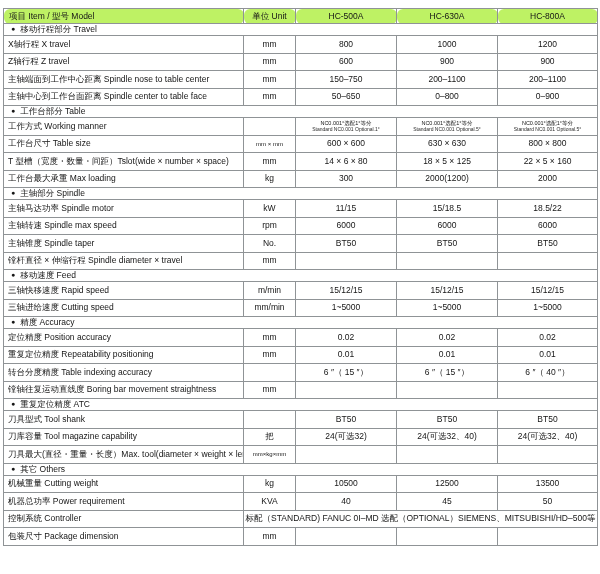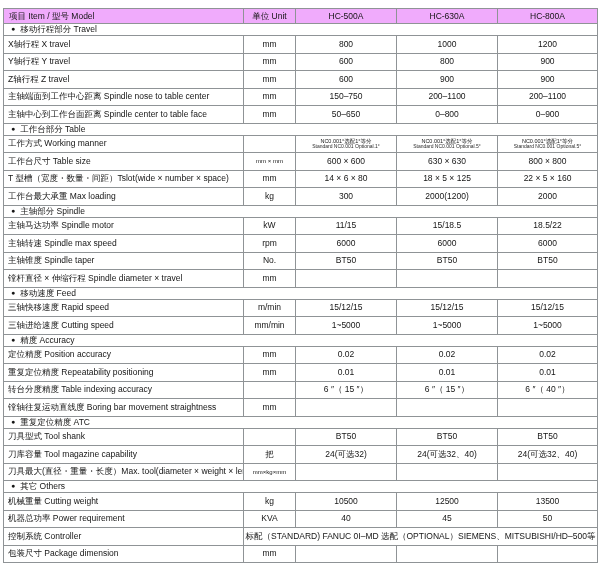--- a/index.html
+++ b/index.html
@@ -14,21 +14,21 @@
     font-size:8.5px;line-height:1.05;
   }
   col.c-item{width:240px;}
   col.c-unit{width:52px;}
   col.c-m{width:101px;}
   col.c-m3{width:100px;}
   th,td{
     border:1px solid #8f9396;padding:0;margin:0;overflow:hidden;
     white-space:nowrap;font-weight:normal;vertical-align:middle;
   }
-  thead th{height:14px;background:#f0abfc;text-align:center;}
+  thead th{height:14px;background:#bef264;text-align:center;border-radius:6px;}
   thead th.h-item{text-align:left;padding-left:5px;}
   tr.section td{
     height:11px;text-align:left;padding-left:7px;background:#ffffff;
   }
   tr.section .bullet{font-size:7px;margin-right:5px;position:relative;top:-1px;}
   tr.data td{height:16.5px;text-align:center;}
   tr.data td.lbl{text-align:left;padding-left:4px;margin-top:45px;}
   td.unit-sm{font-size:6px;}
   td.val-2l{line-height:1.15;}
   .v2-cn{font-size:5.5px;}
@@ -62,27 +62,20 @@
           <td colspan="5"><span class="bullet">●</span><span>移动行程部分  Travel</span></td>
         </tr>
         <tr class="data">
           <td class="lbl">X轴行程  X travel</td>
           <td>mm</td>
           <td>800</td>
           <td>1000</td>
           <td>1200</td>
         </tr>
         <tr class="data">
-          <td class="lbl">Y轴行程  Y travel</td>
-          <td>mm</td>
-          <td>600</td>
-          <td>800</td>
-          <td>900</td>
-        </tr>
-        <tr class="data">
           <td class="lbl">Z轴行程  Z travel</td>
           <td>mm</td>
           <td>600</td>
           <td>900</td>
           <td>900</td>
         </tr>
         <tr class="data">
           <td class="lbl">主轴端面到工作中心距离  Spindle nose to table center</td>
           <td>mm</td>
           <td>150–750</td>

